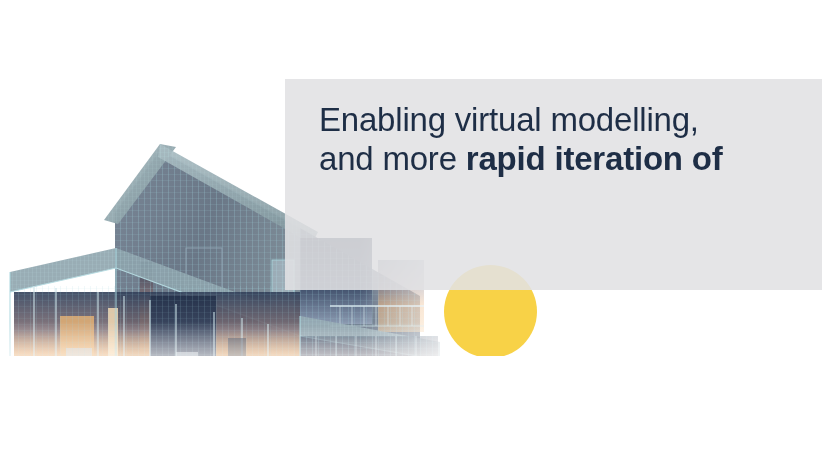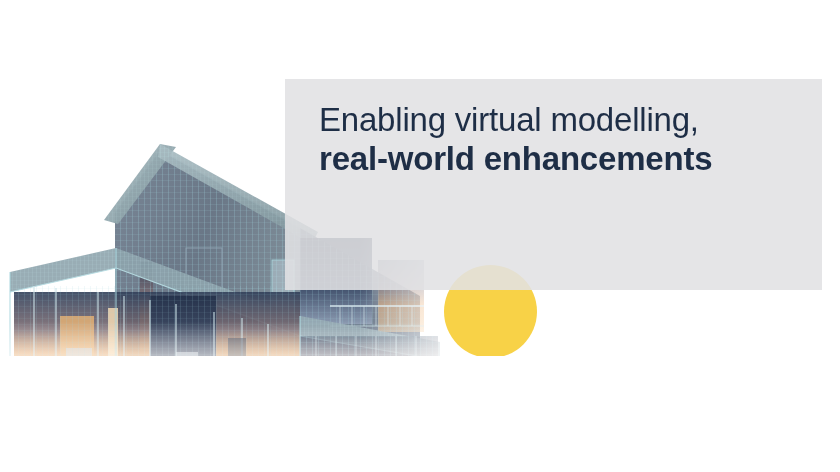--- a/index.html
+++ b/index.html
@@ -224,17 +224,17 @@
 
   <div id="accent-circle"></div>
 
   <div id="text-panel"></div>
 
   <div id="headline">
     <span class="ln">
       <span class="light">Enabling virtual modelling,</span><span class="strong"></span>
     </span>
     <span class="ln">
-      <span class="light"></span><span class="strong">real-world enhancements</span>
+      <span class="light">and more </span><span class="strong">rapid iteration of</span>
     </span>
   </div>
 
 </div>
 
 </body></html>

